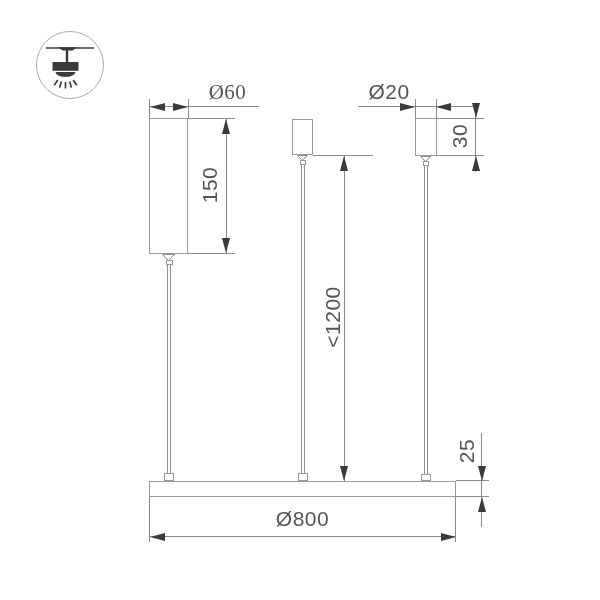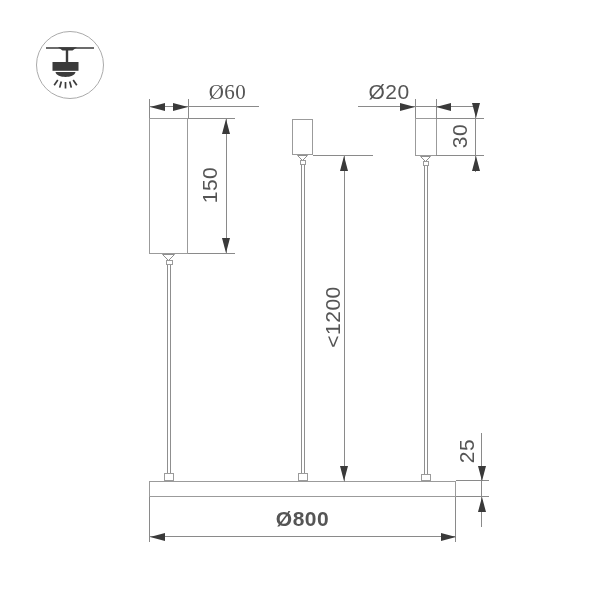--- a/index.html
+++ b/index.html
@@ -105,15 +105,15 @@
   <div class="s dl" style="left:481.3px;top:433px;width:1.2px;height:94px;"></div>
   <div class="s arr d" style="left:477.9px;top:465.9px;"></div>
   <div class="s arr u" style="left:477.9px;top:496.5px;"></div>
   <span class="lbl rot" style="left:467px;top:450.5px;">25</span>
 
   <div class="s dl" style="left:148.8px;top:497px;width:1.2px;height:45px;"></div>
   <div class="s dl" style="left:455px;top:497px;width:1.2px;height:45px;"></div>
   <div class="s dl" style="left:149px;top:536px;width:307px;height:1.2px;"></div>
   <div class="s arr l" style="left:149.5px;top:532.6px;"></div>
   <div class="s arr r" style="left:441px;top:532.6px;"></div>
-  <span class="lbl" style="left:302.5px;top:518.5px;font-weight:bold;">Ø800</span>
+  <span class="lbl" style="left:302.5px;top:518.5px;">Ø800</span>
 
 </div>
 
 </body></html>

